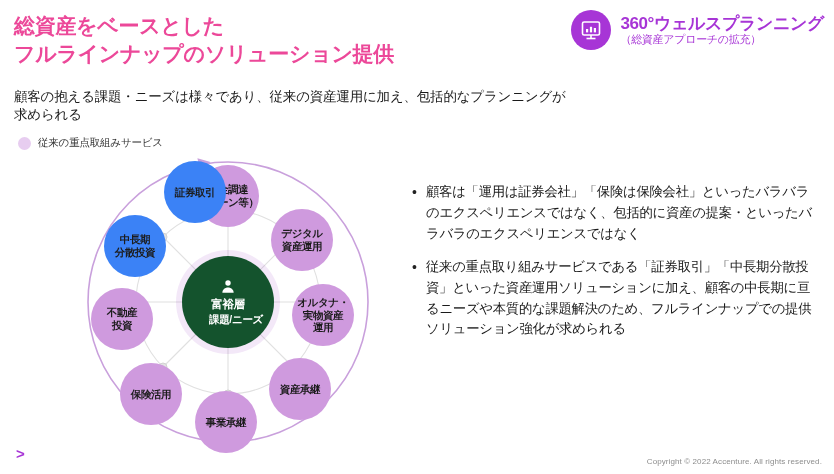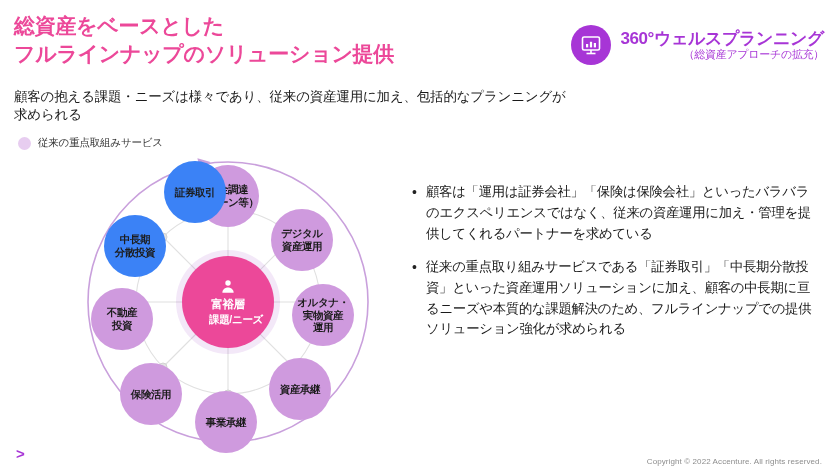--- a/index.html
+++ b/index.html
@@ -34,37 +34,36 @@
     letter-spacing: -0.2px;
   }
 
   
   .brand {
     position: absolute;
     right: 10px; top: 10px;
     display: flex;
     align-items: center;
     gap: 9px;
-    margin-top: 15px;
   }
   .brand-icon {
     width: 40px; height: 40px;
     border-radius: 50%;
     background: #a735d6;
     display:flex; align-items:center; justify-content:center;
     flex: none;
   }
   .brand-icon svg { display:block; }
   .brand-text { line-height: 1.15; }
   .brand-main {
     font-size: 17px; font-weight: bold; color: #a735d6;
     letter-spacing: -0.4px;
   }
   .brand-sub {
-    font-size: 11px; color: #a735d6; text-align: right;
+    font-size: 11px; color: #a735d6; text-align: left;
     letter-spacing: -0.3px;
   }
 
   
   .legend {
     position: absolute;
     left: 18px; top: 136px;
     display: flex; align-items: flex-end; gap: 7px;
   }
   .legend-dot {
@@ -79,21 +78,21 @@
     left: 78px; top: 152px;
     width: 300px; height: 300px;
   }
   .diagram svg.rings { position:absolute; left:0; top:0; }
 
   .hub {
     position:absolute;
     left: 104px; top: 104px;
     width: 92px; height: 92px;
     border-radius: 50%;
-    background: #ec4899;
+    background: #14532d;
     color: #fff;
     display: flex; flex-direction: column;
     align-items: center; justify-content: center;
     gap: 1px;
     box-shadow: 0 0 0 6px rgba(140,32,188,0.10);
   }
   .hub-icon { width: 18px; height: 18px; margin-bottom: 1px; }
   .hub-l1 { font-size: 11.5px; font-weight: bold; letter-spacing: -0.3px; }
   .hub-l2 { font-size: 10.5px; font-weight: bold; letter-spacing: -0.3px; padding-left: 16px; }
 
@@ -244,21 +243,21 @@
   <div class="node" style="left:44px;  top:167px;">不動産
 投資</div>
   <div class="node dark" style="left:57px;  top:94px;">中長期
 分散投資</div>
   <div class="node dark" style="left:117px; top:40px;">証券取引</div>
 </div>
 
 <div class="bullets">
   <div class="bullet">
     <div class="bullet-mark">•</div>
-    <div class="bullet-text">顧客は「運用は証券会社」「保険は保険会社」といったバラバラのエクスペリエンスではなく、従来の資産運用に加え・管理を提供してくれるパートナーを求めている</div>
+    <div class="bullet-text">顧客は「運用は証券会社」「保険は保険会社」といったバラバラのエクスペリエンスではなく、包括的に資産の提案・といったバラバラのエクスペリエンスではなく</div>
   </div>
   <div class="bullet">
     <div class="bullet-mark">•</div>
     <div class="bullet-text">従来の重点取り組みサービスである「証券取引」「中長期分散投資」といった資産運用ソリューションに加え、顧客の中長期に亘るニーズや本質的な課題解決のため、フルラインナップでの提供ソリューション強化が求められる</div>
   </div>
 </div>
 
 <div class="footer-arrow">&gt;</div>
 <div class="copyright">Copyright © 2022 Accenture. All rights reserved.</div>
 

